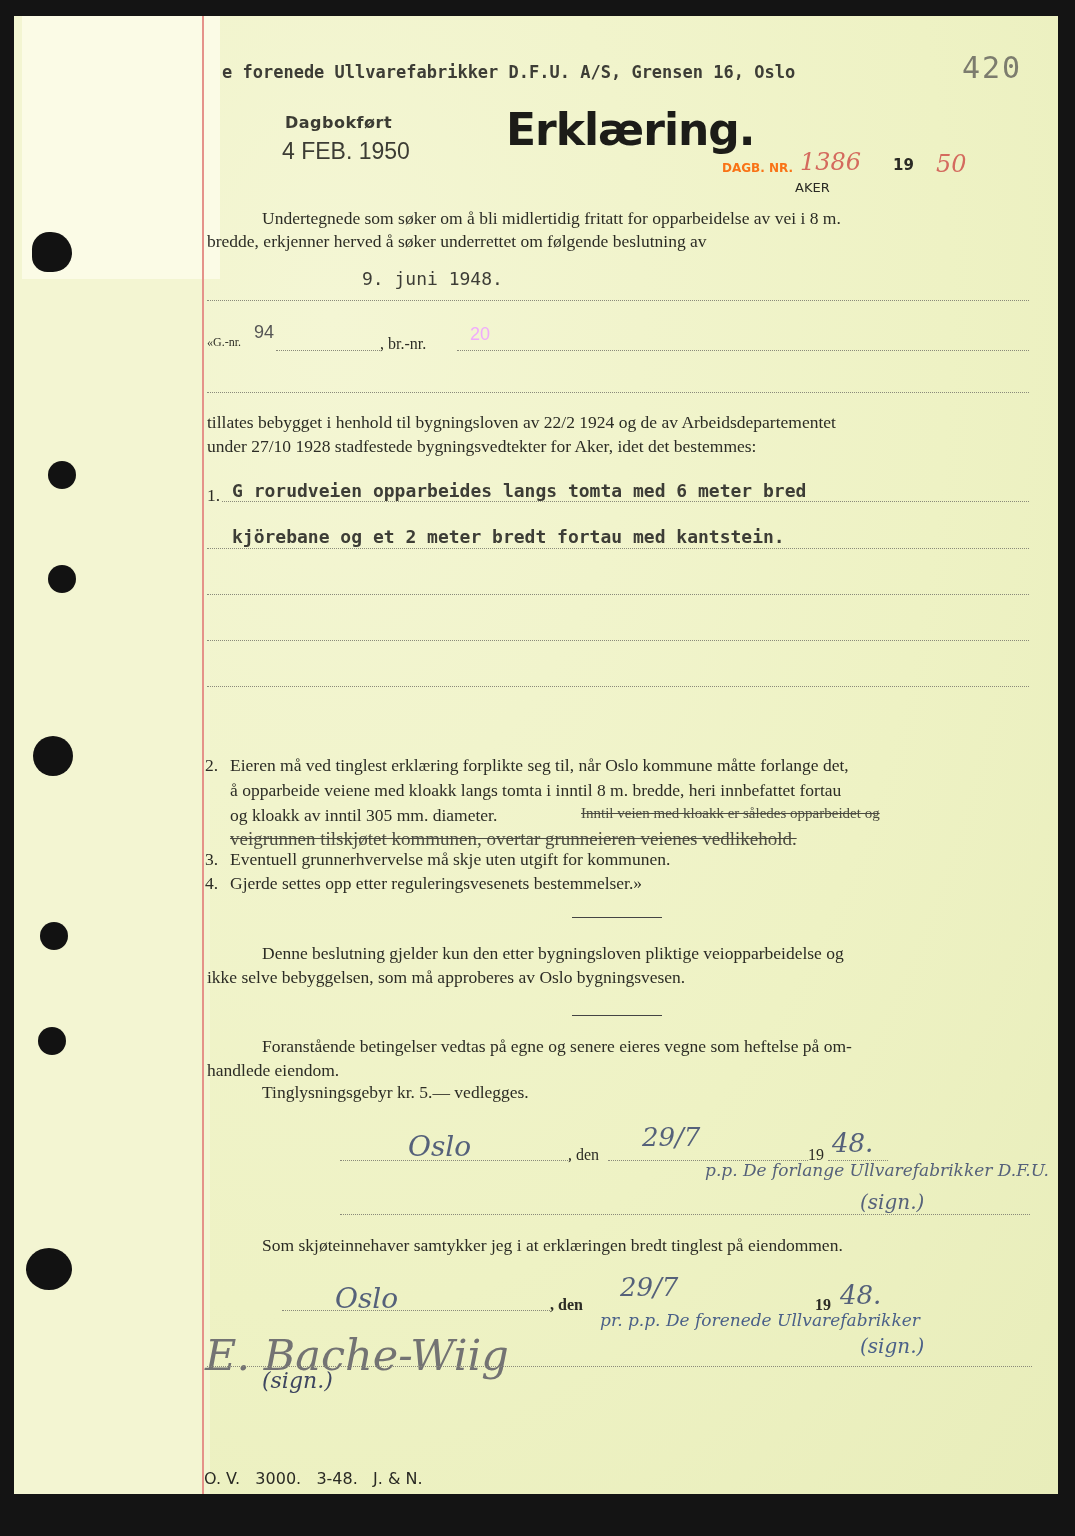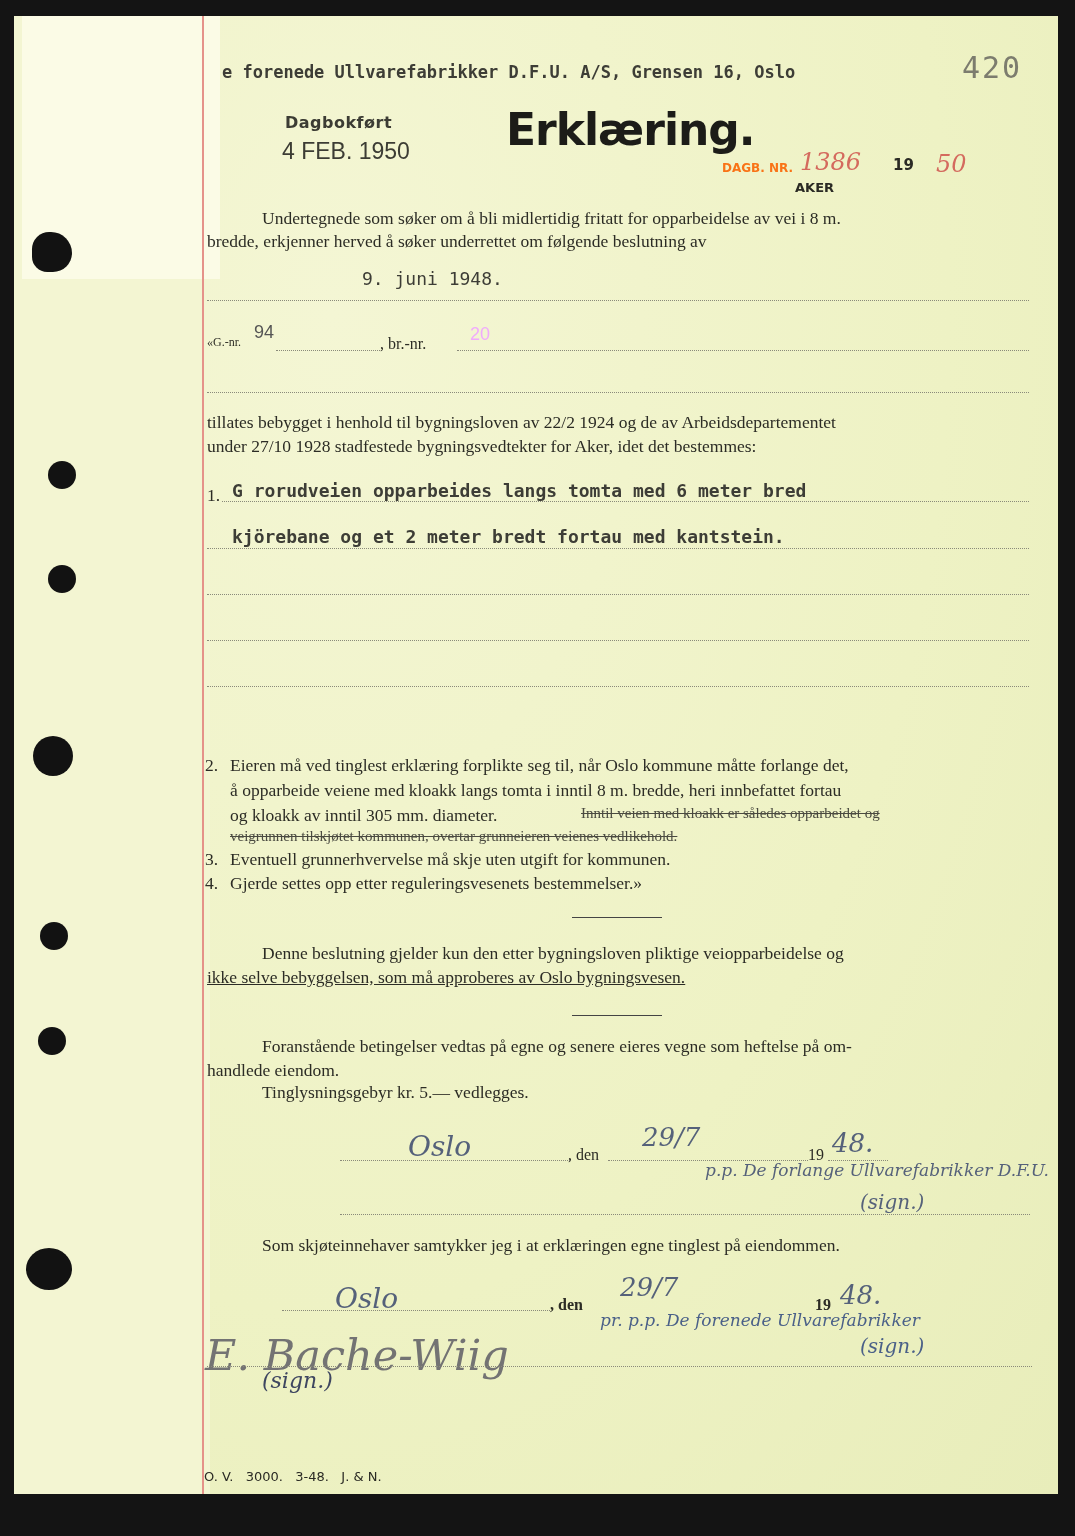--- a/index.html
+++ b/index.html
@@ -57,21 +57,21 @@
 
 <div class="abs" style="left:285px;top:113px;font-family:'DejaVu Sans',sans-serif;font-weight:bold;font-size:16px;color:#3c3c34;letter-spacing:0.5px;">Dagbokført</div>
 <div class="abs" style="left:282px;top:138px;font-family:'Liberation Sans',sans-serif;font-size:23px;color:#3c3c34;">4 FEB. 1950</div>
 
 <div class="abs" style="left:506px;top:104px;font-family:'DejaVu Sans',sans-serif;font-weight:bold;font-size:44px;color:#1c1c18;letter-spacing:-1px;">Erklæring.</div>
 
 <div class="abs" style="left:722px;top:161px;font-family:'DejaVu Sans',sans-serif;font-weight:bold;font-size:12px;color:#f97316;">DAGB. NR.</div>
 <div class="abs hand red" style="left:800px;top:148px;font-size:24px;">1386</div>
 <div class="abs" style="left:893px;top:156px;font-family:'DejaVu Sans',sans-serif;font-weight:bold;font-size:15px;color:#2a2a24;">19</div>
 <div class="abs hand red" style="left:936px;top:150px;font-size:24px;">50</div>
-<div class="abs" style="left:795px;top:180px;font-family:'DejaVu Sans',sans-serif;font-weight:bold;font-size:13px;color:#2a2a24;">AKER</div>
+<div class="abs" style="left:795px;top:180px;font-family:'DejaVu Sans',sans-serif;font-weight:normal;font-size:13px;color:#2a2a24;">AKER</div>
 
 <div class="abs body" style="left:262px;top:208px;">Undertegnede som søker om å bli midlertidig fritatt for opparbeidelse av vei i 8 m.</div>
 <div class="abs body" style="left:207px;top:231px;">bredde, erkjenner herved å søker underrettet om følgende beslutning av</div>
 <div class="abs type" style="left:362px;top:268px;font-size:18px;">9. juni 1948.</div>
 <div class="dots" style="left:207px;top:300px;width:822px;"></div>
 
 <div class="abs body" style="left:207px;top:335px;font-size:12px;">«G.-nr.</div>
 <div class="abs" style="left:254px;top:322px;font-family:'Liberation Sans',sans-serif;font-size:18px;color:#555;">94</div>
 <div class="dots" style="left:276px;top:350px;width:104px;"></div>
 <div class="abs body" style="left:380px;top:335px;font-size:16px;">, br.-nr.</div>
@@ -89,57 +89,57 @@
 <div class="dots" style="left:207px;top:548px;width:822px;"></div>
 <div class="dots" style="left:207px;top:594px;width:822px;"></div>
 <div class="dots" style="left:207px;top:640px;width:822px;"></div>
 <div class="dots" style="left:207px;top:686px;width:822px;"></div>
 
 <div class="abs body" style="left:205px;top:755px;">2.</div>
 <div class="abs body" style="left:230px;top:755px;">Eieren må ved tinglest erklæring forplikte seg til, når Oslo kommune måtte forlange det,</div>
 <div class="abs body" style="left:230px;top:780px;">å opparbeide veiene med kloakk langs tomta i inntil 8 m. bredde, heri innbefattet fortau</div>
 <div class="abs body" style="left:230px;top:805px;">og kloakk av inntil 305 mm. diameter.</div>
 <div class="abs body strike" style="left:581px;top:805px;font-size:15px;">Inntil veien med kloakk er således opparbeidet og</div>
-<div class="abs body strike" style="left:230px;top:828px;font-size:15px;">veigrunnen tilskjøtet kommunen, overtar grunneieren veienes vedlikehold.</div>
+<div class="abs body strike" style="left:230px;top:828px;font-size:19px;">veigrunnen tilskjøtet kommunen, overtar grunneieren veienes vedlikehold.</div>
 
 <div class="abs body" style="left:205px;top:849px;">3.</div>
 <div class="abs body" style="left:230px;top:849px;">Eventuell grunnerhvervelse må skje uten utgift for kommunen.</div>
 <div class="abs body" style="left:205px;top:873px;">4.</div>
 <div class="abs body" style="left:230px;top:873px;">Gjerde settes opp etter reguleringsvesenets bestemmelser.»</div>
 
 <div class="rule" style="left:572px;top:917px;width:90px;"></div>
 
 <div class="abs body" style="left:262px;top:943px;">Denne beslutning gjelder kun den etter bygningsloven pliktige veiopparbeidelse og</div>
-<div class="abs body" style="left:207px;top:967px;text-decoration:underline;">ikke selve bebyggelsen, som må approberes av Oslo bygningsvesen.</div>
+<div class="abs body" style="left:207px;top:967px;">ikke selve bebyggelsen, som må approberes av Oslo bygningsvesen.</div>
 
 <div class="rule" style="left:572px;top:1015px;width:90px;"></div>
 
 <div class="abs body" style="left:262px;top:1036px;">Foranstående betingelser vedtas på egne og senere eieres vegne som heftelse på om-</div>
 <div class="abs body" style="left:207px;top:1060px;">handlede eiendom.</div>
 <div class="abs body" style="left:262px;top:1082px;">Tinglysningsgebyr kr. 5.— vedlegges.</div>
 
 <div class="abs hand" style="left:408px;top:1130px;font-size:28px;">Oslo</div>
 <div class="dots" style="left:340px;top:1160px;width:230px;"></div>
 <div class="abs body" style="left:568px;top:1146px;font-size:16px;">, den</div>
 <div class="abs hand" style="left:642px;top:1122px;font-size:26px;">29/7</div>
 <div class="dots" style="left:608px;top:1160px;width:200px;"></div>
 <div class="abs body" style="left:808px;top:1146px;font-size:16px;">19</div>
 <div class="abs hand" style="left:832px;top:1128px;font-size:26px;">48.</div>
 <div class="dots" style="left:828px;top:1160px;width:60px;"></div>
 <div class="abs hand" style="left:705px;top:1160px;font-size:17px;">p.p. De forlange Ullvarefabrikker D.F.U.</div>
 <div class="abs hand" style="left:860px;top:1190px;font-size:20px;">(sign.)</div>
 <div class="dots" style="left:340px;top:1214px;width:690px;"></div>
 
-<div class="abs body" style="left:262px;top:1235px;">Som skjøteinnehaver samtykker jeg i at erklæringen egne tinglest på eiendommen.</div>
+<div class="abs body" style="left:262px;top:1235px;">Som skjøteinnehaver samtykker jeg i at erklæringen bredt tinglest på eiendommen.</div>
 
 <div class="abs hand" style="left:335px;top:1282px;font-size:28px;">Oslo</div>
 <div class="dots" style="left:282px;top:1310px;width:268px;"></div>
 <div class="abs body" style="left:550px;top:1296px;font-size:16px;font-weight:bold;">, den</div>
 <div class="abs hand" style="left:620px;top:1272px;font-size:26px;">29/7</div>
 <div class="abs body" style="left:815px;top:1296px;font-size:16px;font-weight:bold;">19</div>
 <div class="abs hand" style="left:840px;top:1280px;font-size:26px;">48.</div>
 <div class="abs hand" style="left:600px;top:1310px;font-size:17px;color:#4a6088;">pr. p.p. De forenede Ullvarefabrikker</div>
 <div class="abs hand" style="left:860px;top:1334px;font-size:20px;color:#4a6088;">(sign.)</div>
 <div class="abs hand" style="left:205px;top:1330px;font-size:43px;color:#737373;">E. Bache-Wiig</div>
 <div class="dots" style="left:207px;top:1366px;width:825px;"></div>
 <div class="abs hand" style="left:262px;top:1368px;font-size:22px;color:#3e4660;">(sign.)</div>
 
-<div class="abs" style="left:204px;top:1469px;font-family:'DejaVu Sans',sans-serif;font-size:13px;color:#2a2a24;white-space:pre;">O. V.   3000.   3-48.   J. &amp; N.</div>
+<div class="abs" style="left:204px;top:1469px;font-family:'DejaVu Sans',sans-serif;font-size:16px;color:#2a2a24;white-space:pre;">O. V.   3000.   3-48.   J. &amp; N.</div>
 
 </body></html>

